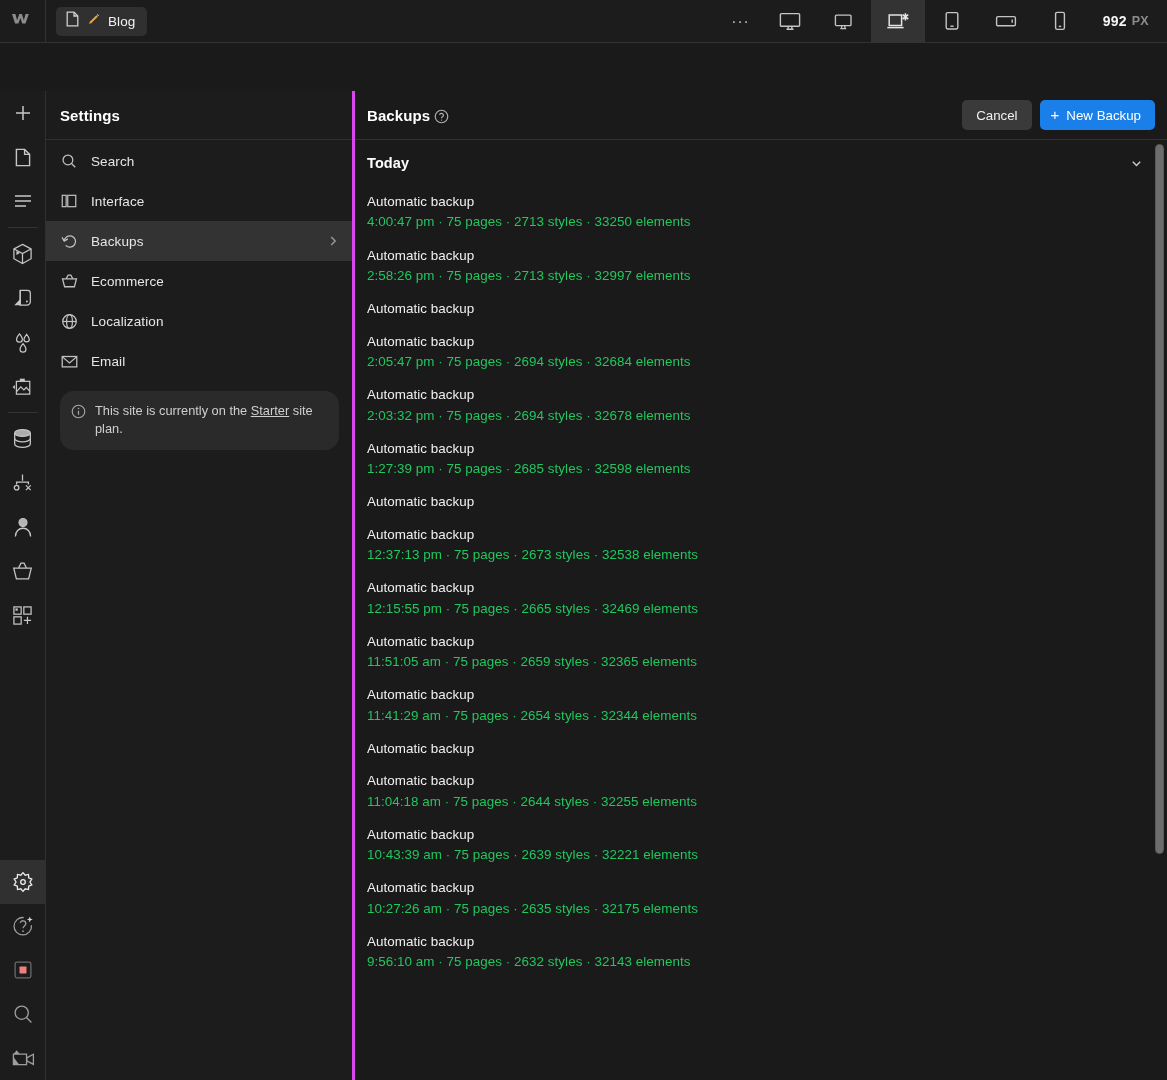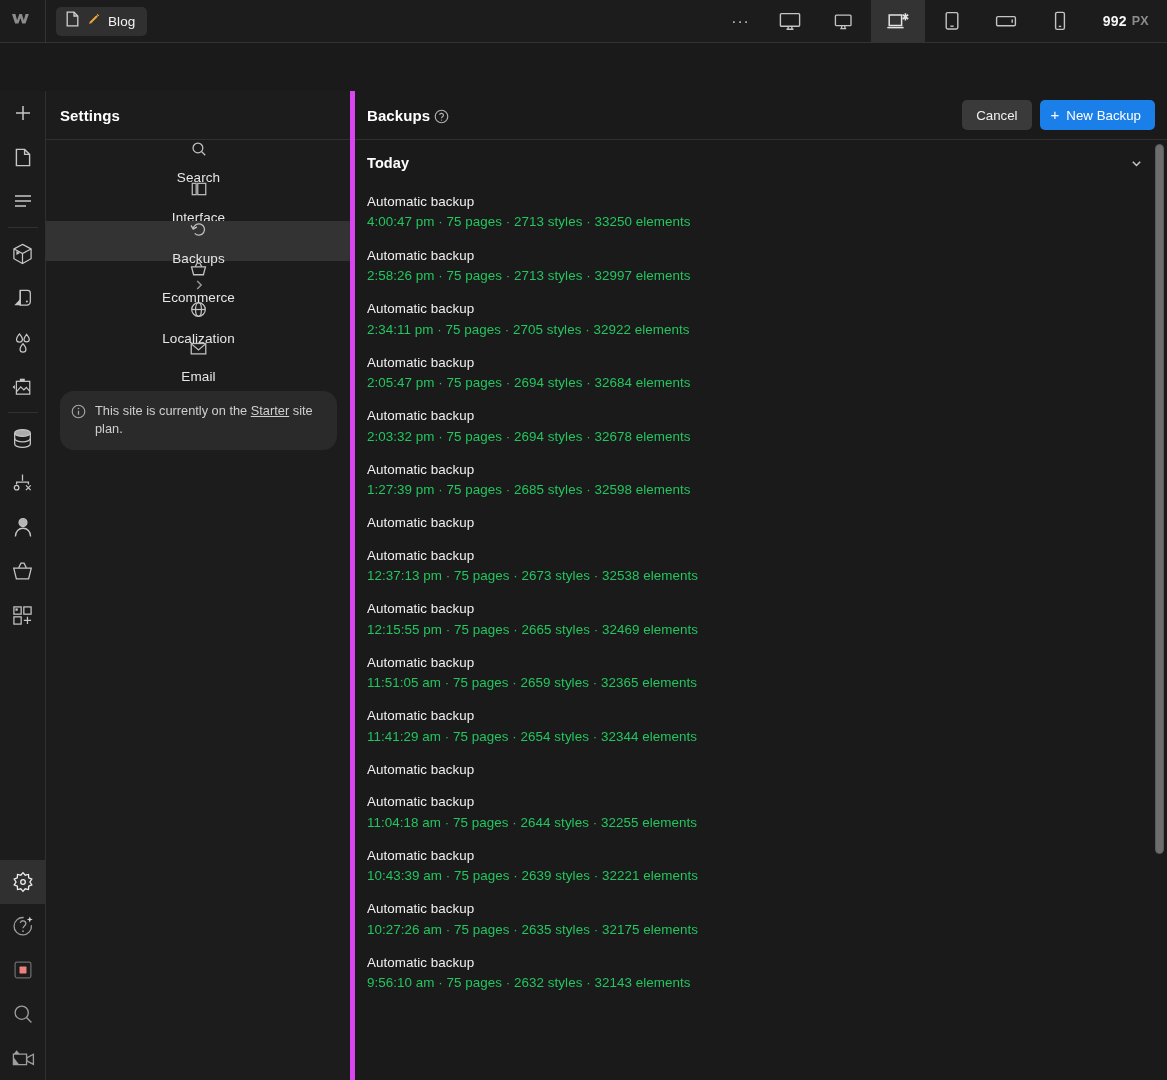--- a/index.html
+++ b/index.html
@@ -75,39 +75,38 @@
     cursor: pointer; position: relative;
   }
   .rail-ico.active { background: #303030; }
   .rail-sep { width: 30px; height: 1px; background: #323232; margin: 4px 0; }
   .rail-bottom { position: absolute; bottom: 0; left: 0; width: 46px; }
 
   
   .settings {
     width: 309px; min-width: 309px;
     background: #1c1c1c;
-    border-right: 5px solid #d946ef;
+    border-right: 3px solid #d946ef;
     display: flex; flex-direction: column;
   }
   .settings-head {
     height: 49px; min-height: 49px;
     display: flex; align-items: center;
     padding: 0 0 0 14px;
     border-bottom: 1px solid #303030;
   }
   .settings-title { font-size: 15px; font-weight: 700; color: #fff; letter-spacing:.1px;}
   .nav { padding-top: 1px; }
   .nav-item {
     height: 40px;
     display: flex; align-items: center;
     padding: 0 13px 0 14px;
     gap: 13px;
     cursor: pointer;
     position: relative;
-    flex-direction: column;
   }
   .nav-item.active { background: #333; }
   .nav-item .ni-ico { width: 18px; display:flex; align-items:center; justify-content:center; color:#c2c2c2; }
   .nav-item .ni-lbl { font-size: 13.5px; color: #e6e6e6; flex: 1; letter-spacing:.1px;}
   .nav-item .ni-chev { color: #9a9a9a; display:flex; align-items:center; }
 
   .plan-card {
     margin: 10px 13px 0 14px;
     background: #2a2a2a;
     border-radius: 14px;
@@ -497,21 +496,20 @@
             <div class="bk-row">
               <div class="bk-name">Automatic backup</div>
               <div class="bk-meta">4:00:47 pm · 75 pages · 2713 styles · 33250 elements</div>
             </div>
             <div class="bk-row">
               <div class="bk-name">Automatic backup</div>
               <div class="bk-meta">2:58:26 pm · 75 pages · 2713 styles · 32997 elements</div>
             </div>
             <div class="bk-row">
               <div class="bk-name">Automatic backup</div>
-              <div class="bk-meta">2:34:11 pm · 75 pages · 2705 styles · 32922 elements</div>
             </div>
             <div class="bk-row">
               <div class="bk-name">Automatic backup</div>
               <div class="bk-meta">2:05:47 pm · 75 pages · 2694 styles · 32684 elements</div>
             </div>
             <div class="bk-row">
               <div class="bk-name">Automatic backup</div>
               <div class="bk-meta">2:03:32 pm · 75 pages · 2694 styles · 32678 elements</div>
             </div>
             <div class="bk-row">

